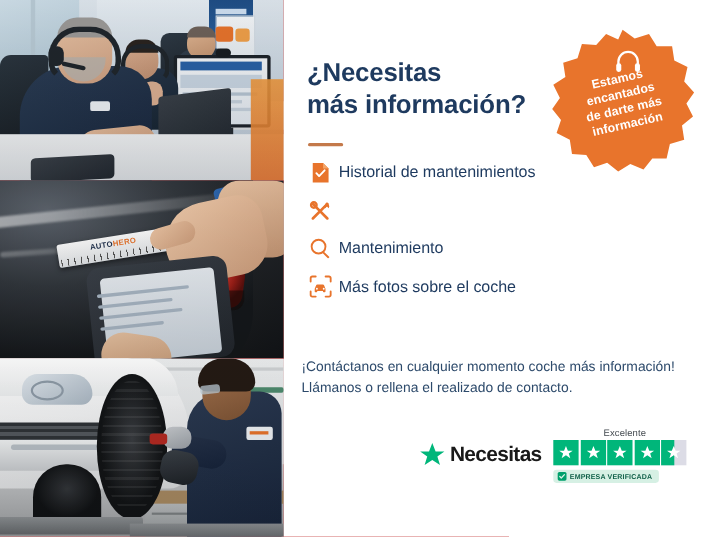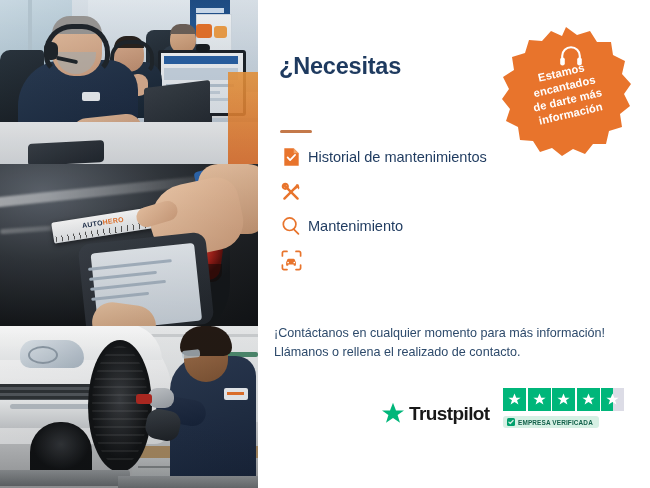--- a/index.html
+++ b/index.html
@@ -356,20 +356,21 @@
       <div class="lift2"></div>
       <div class="grain"></div>
     </div>
 
   </div>
 
   <div class="content">
 
     <div class="heading">
       <div>¿Necesitas</div>
+      <div>más información?</div>
     </div>
     <div class="divider"></div>
 
     <div class="badge">
       <svg viewBox="0 0 136 136">
         <path fill="#e8742c" d="M68 4 L79 12 L92 8 L99 19 L113 19 L115 32 L127 38 L124 51 L133 61 L126 71 L132 83 L122 91 L124 104 L111 108 L108 121 L95 121 L87 131 L75 126 L64 133 L54 125 L42 129 L35 118 L22 117 L20 104 L8 98 L12 86 L4 76 L11 66 L5 54 L16 47 L14 34 L27 30 L31 17 L44 18 L53 8 L64 13 Z"></path>
       </svg>
       <svg class="bheadset" viewBox="0 0 24 22">
         <path d="M3.2 14.5 V11 a8.8 8.8 0 0 1 17.6 0 v3.5" fill="none" stroke="#ffffff" stroke-width="2.1" stroke-linecap="round"></path>
         <rect x="1.2" y="12.4" width="4.6" height="8" rx="2.2" fill="#ffffff"></rect>
@@ -426,38 +427,40 @@
               <path d="M1.4 6 V2.9 a1.5 1.5 0 0 1 1.5-1.5 H6"></path>
               <path d="M15 1.4 h3.1 a1.5 1.5 0 0 1 1.5 1.5 V6"></path>
               <path d="M19.6 15 v3.1 a1.5 1.5 0 0 1-1.5 1.5 H15"></path>
               <path d="M6 19.6 H2.9 a1.5 1.5 0 0 1-1.5-1.5 V15"></path>
             </g>
             <path d="M5.1 12.6 l1.2-3.1 a1.3 1.3 0 0 1 1.2-.85 h5 a1.3 1.3 0 0 1 1.2 .85 l1.2 3.1 v2.4 a.7.7 0 0 1-.7.7 h-.9 a.7.7 0 0 1-.7-.7 v-.5 H7.4 v.5 a.7.7 0 0 1-.7.7 h-.9 a.7.7 0 0 1-.7-.7z" fill="#e8742c"></path>
             <circle cx="7.1" cy="12.5" r=".85" fill="#ffffff"></circle>
             <circle cx="13.3" cy="12.5" r=".85" fill="#ffffff"></circle>
           </svg>
         </span>
+        <span class="tx">Más fotos sobre el coche</span>
       </div>
 
 
     </div>
 
     <div class="outro">
-      <div>¡Contáctanos en cualquier momento para más información!</div>
+      <div>¡Contáctanos en cualquier momento coche más información!</div>
       <div>Llámanos o rellena el realizado de contacto.</div>
     </div>
 
     <div class="tp">
       <div class="tp-logo">
         <svg width="24" height="23" viewBox="0 0 24 23">
           <path d="M12 .8 L15 8.4 H23 L16.6 13.1 L19 20.8 L12 16.1 L5 20.8 L7.4 13.1 L1 8.4 H9 Z" fill="#00b67a"></path>
         </svg>
-        <span class="tpname">Trustpilot</span>
+        <span class="tpname">Necesitas</span>
       </div>
       <div class="tp-right">
+        <div class="tp-exc">Excelente</div>
         <div class="tp-stars">
           <span class="tp-star">
             <svg width="15" height="15" viewBox="0 0 24 23">
                 <path d="M12 2 L14.8 8.6 H21.8 L16.1 12.8 L18.3 19.5 L12 15.4 L5.7 19.5 L7.9 12.8 L2.2 8.6 H9.2 Z" fill="#fff"></path>
               </svg>
           </span>
           <span class="tp-star">
             <svg width="15" height="15" viewBox="0 0 24 23">
                 <path d="M12 2 L14.8 8.6 H21.8 L16.1 12.8 L18.3 19.5 L12 15.4 L5.7 19.5 L7.9 12.8 L2.2 8.6 H9.2 Z" fill="#fff"></path>
               </svg>

